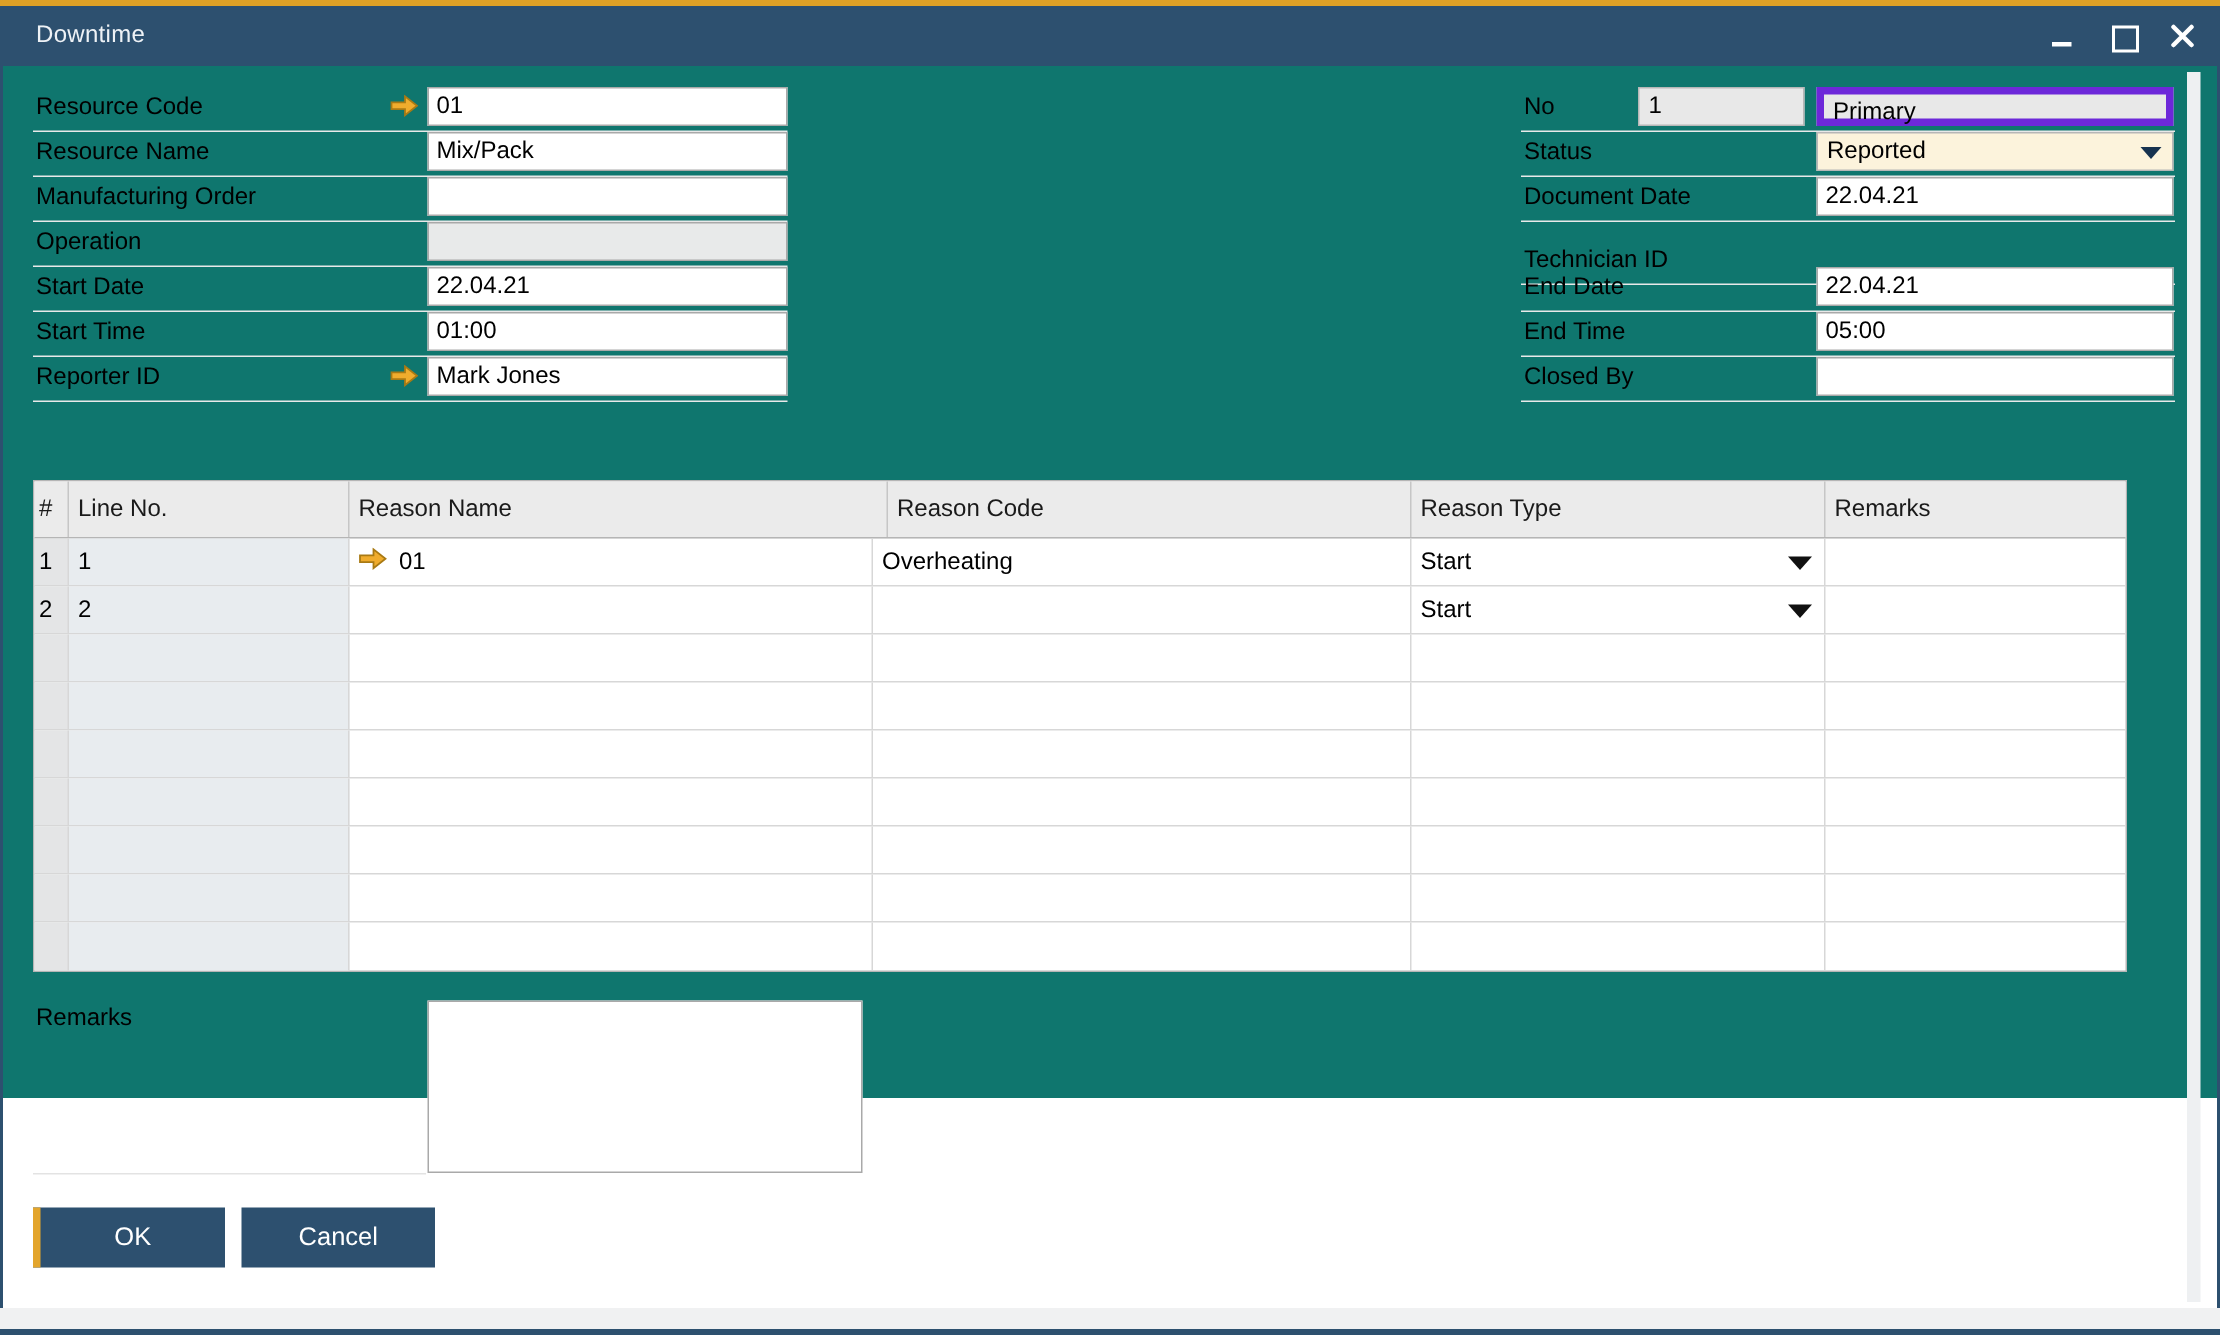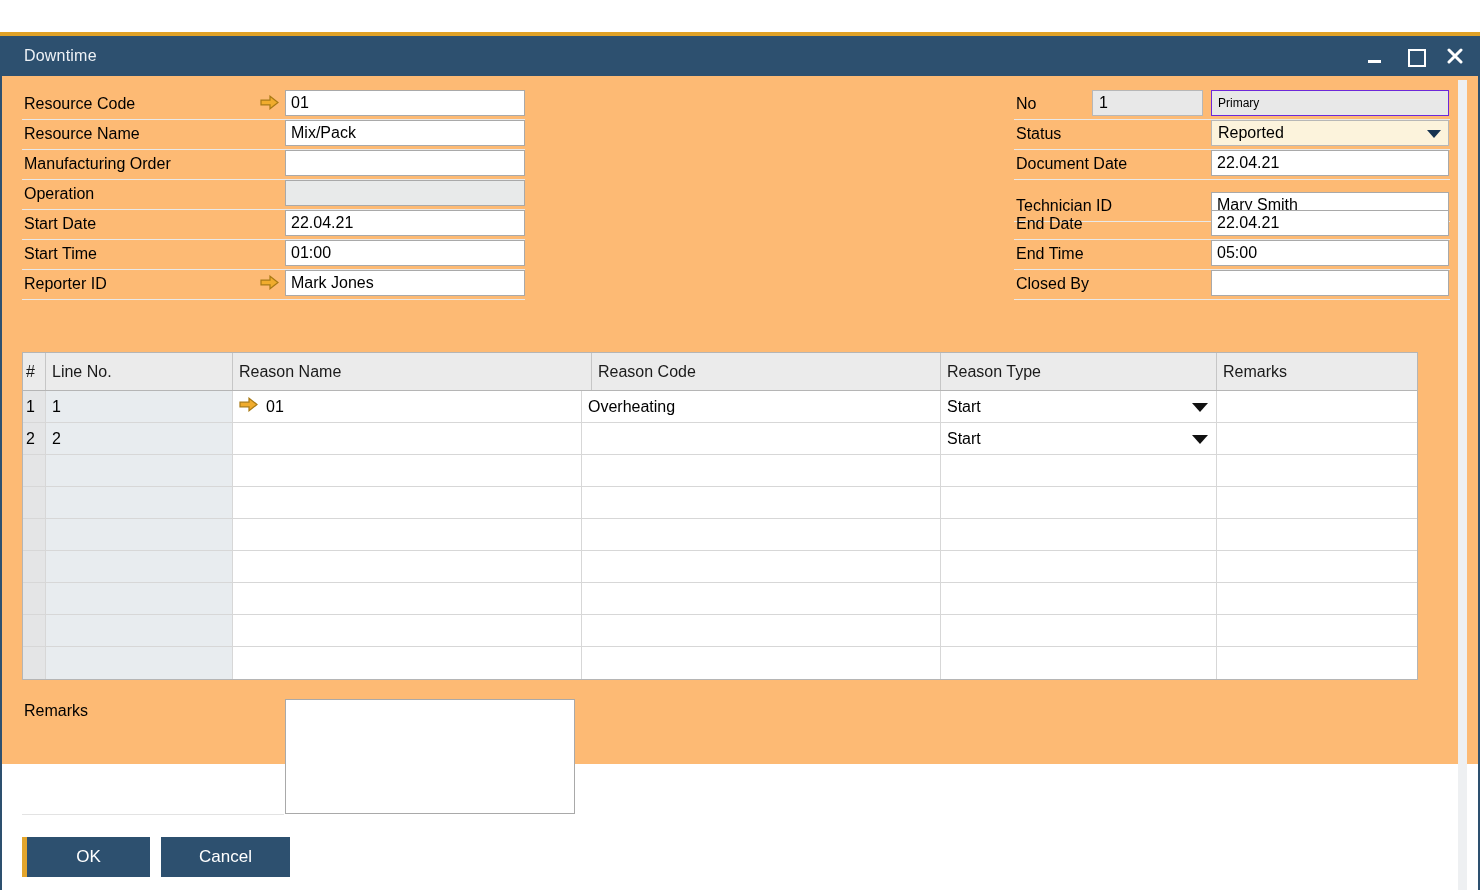--- a/index.html
+++ b/index.html
@@ -1,18 +1,18 @@
 <!DOCTYPE html>
 <html><head>
 <meta charset="utf-8">
 <style>
   * { box-sizing: border-box; margin: 0; padding: 0; }
   html,body { width:1480px; height:890px; overflow:hidden; background:#fff;
     font-family:"Liberation Sans", sans-serif; color:#000; }
-  .window { position:relative; width:1480px; height:732px; background:#fdba74;margin-top:32px; }
+  .window { position:relative; width:1480px; height:732px; background:#0f766e; }
 
   
   .top-accent { position:absolute; left:0; top:0; width:100%; height:4px; background:#dfa126; }
   .titlebar { position:absolute; left:0; top:4px; width:100%; height:40px; background:#2d506f;
     display:flex; align-items:center; z-index:5; }
   .title { color:#eef2f6; font-size:16px; margin-left:24px; letter-spacing:.2px; }
   .win-controls { position:absolute; right:16px; top:0; height:40px; display:flex; align-items:center; gap:22px; }
   .ctl { width:18px; height:18px; position:relative; cursor:pointer; }
   .ctl-min::after { content:""; position:absolute; left:2px; bottom:2px; width:13px; height:3px; background:#fff; }
   .ctl-max::after { content:""; position:absolute; left:2px; top:2px; width:14px; height:14px; border:2px solid #fff; }
@@ -31,21 +31,21 @@
   .finput { position:absolute; top:0; height:26px; border:1px solid #a9a9a9; background:#fff;
     font-family:"Liberation Sans", sans-serif; font-size:16px; padding:0 5px; color:#000; outline:none; }
   .frow-left .finput { left:263px; width:240px; }
   .frow-right .finput { left:197px; width:238px; }
   .finput.right { text-align:left; }
   .finput.disabled { background:#e8eaea; }
   .link-arrow { position:absolute; left:238px; top:5px; width:19px; height:15px; }
   .no-box1 { position:absolute; left:78px; top:0; width:111px; height:26px; background:#e8e8e8;
     border:1px solid #b7b7b7; font-size:16px; line-height:24px; padding:0 6px; }
   .no-box2 { position:absolute; left:197px; top:0; width:238px; height:26px; background:#e8e8e8;
-    border:1px solid #6d28d9; font-size:12px; line-height:24px; padding:0 6px; }
+    border:5px solid #6d28d9; font-size:16px; line-height:24px; padding:0 6px; }
   .dropdown { position:absolute; left:197px; top:0; width:238px; height:26px; background:#fcf3dc;
     border:1px solid #b7b7b7; font-size:16px; line-height:24px; padding:0 6px; cursor:pointer; }
   .dropdown .caret { position:absolute; right:7px; top:9px; width:0; height:0;
     border-left:7px solid transparent; border-right:7px solid transparent; border-top:8px solid #16324f; }
 
   
   .grid { position:absolute; left:22px; top:320px; width:1396px; border:1px solid #b5b5b5; background:#fff; }
   .trow { display:flex; height:32px; border-bottom:1px solid #d7d7d7; }
   .trow:last-child { border-bottom:none; }
   .thead { height:38px; background:#ebebeb; border-bottom:1px solid #b5b5b5; }
@@ -150,21 +150,20 @@
       <span>Reported</span>
       <span class="caret"></span>
     </span>
   </div>
   <div class="frow frow-right" style="top:118px">
     <span class="flabel">Document Date</span>
     <input class="finput" value="22.04.21" style="">
   </div>
   <div class="frow frow-right" style="top:160px">
     <span class="flabel">Technician ID</span>
-    <input class="finput" value="Mary Smith" style="">
   </div>
   <div class="frow frow-right" style="top:178px">
     <span class="flabel">End Date</span>
     <input class="finput" value="22.04.21" style="">
   </div>
   <div class="frow frow-right" style="top:208px">
     <span class="flabel">End Time</span>
     <input class="finput right" value="05:00" style="">
   </div>
   <div class="frow frow-right" style="top:238px">

